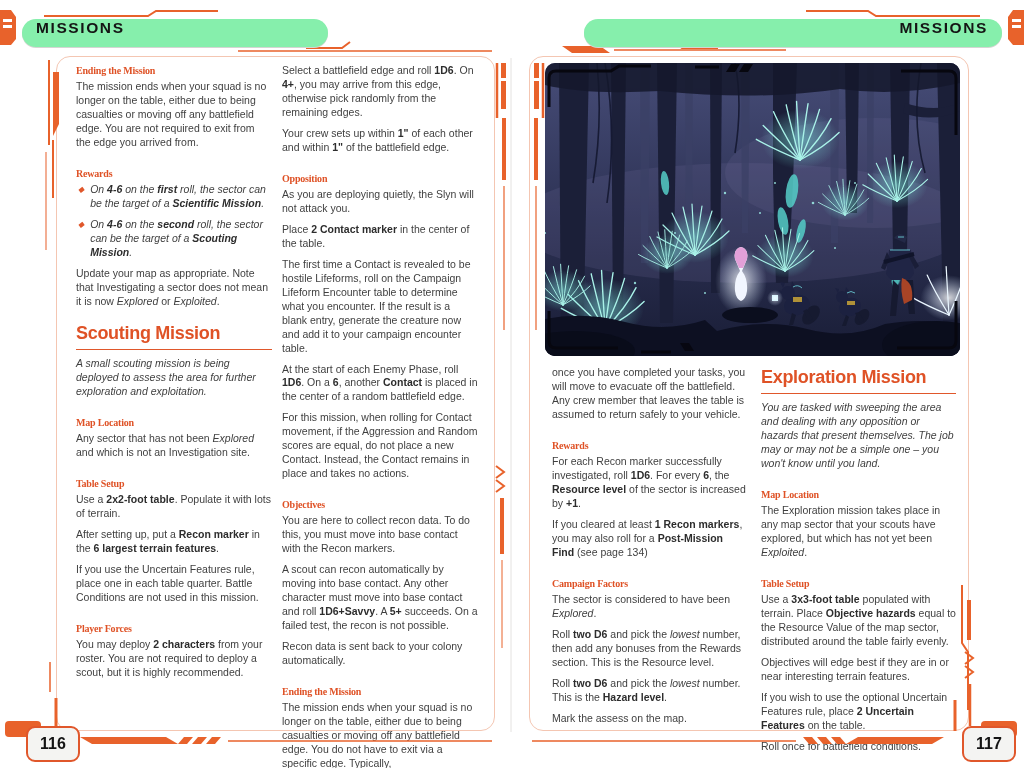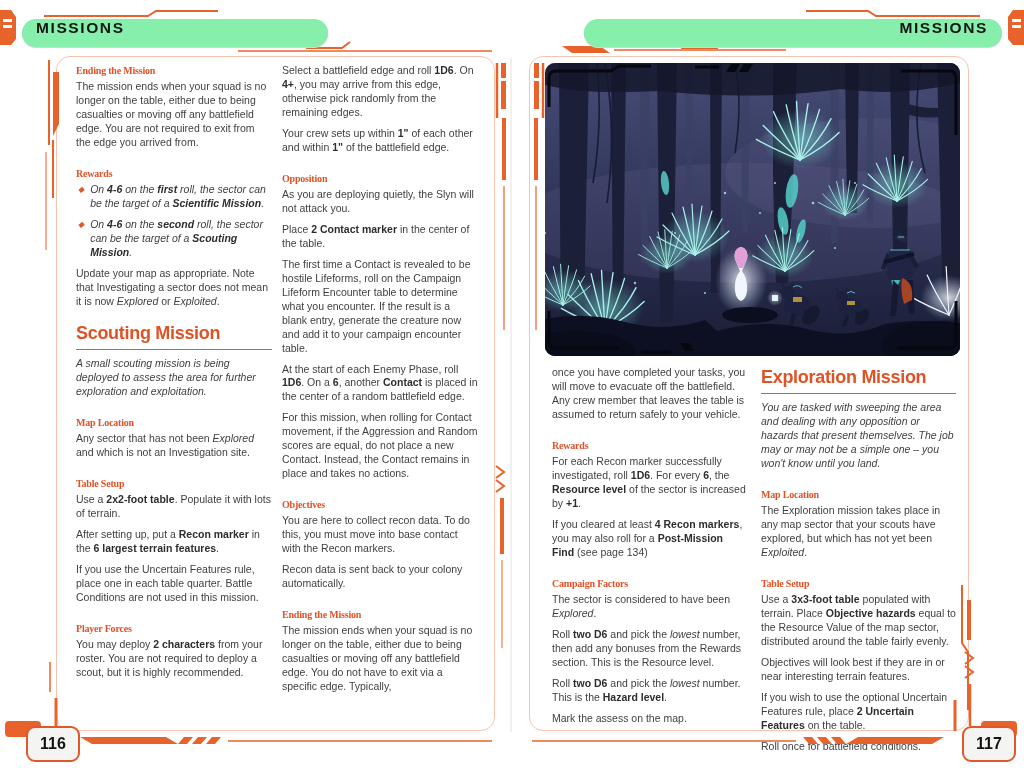--- a/index.html
+++ b/index.html
@@ -255,45 +255,46 @@
     <p class="para">Select a battlefield edge and roll <b>1D6</b>. On <b>4+</b>, you may arrive from this edge, otherwise pick randomly from the remaining edges.</p>
     <p class="para">Your crew sets up within <b>1"</b> of each other and within <b>1"</b> of the battlefield edge.</p>
     <div class="hs">Opposition</div>
     <p class="para">As you are deploying quietly, the Slyn will not attack you.</p>
     <p class="para">Place <b>2 Contact marker</b> in the center of the table.</p>
     <p class="para">The first time a Contact is revealed to be hostile Lifeforms, roll on the Campaign Lifeform Encounter table to determine what you encounter. If the result is a blank entry, generate the creature now and add it to your campaign encounter table.</p>
     <p class="para">At the start of each Enemy Phase, roll <b>1D6</b>. On a <b>6</b>, another <b>Contact</b> is placed in the center of a random battlefield edge.</p>
     <p class="para">For this mission, when rolling for Contact movement, if the Aggression and Random scores are equal, do not place a new Contact. Instead, the Contact remains in place and takes no actions.</p>
     <div class="hs">Objectives</div>
     <p class="para">You are here to collect recon data. To do this, you must move into base contact with the Recon markers.</p>
+    <p class="para">A scout can recon automatically by moving into base contact. Any other character must move into base contact and roll <b>1D6+Savvy</b>. A <b>5+</b> succeeds. On a failed test, the recon is not possible.</p>
     <p class="para">Recon data is sent back to your colony automatically.</p>
     <div class="hs">Ending the Mission</div>
     <p class="para">The mission ends when your squad is no longer on the table, either due to being casualties or moving off any battlefield edge. You do not have to exit via a specific edge. Typically,</p>
   </div>
 
   <div class="col" id="r-col1">
     <p class="para">once you have completed your tasks, you will move to evacuate off the battlefield. Any crew member that leaves the table is assumed to return safely to your vehicle.</p>
     <div class="hs">Rewards</div>
     <p class="para">For each Recon marker successfully investigated, roll <b>1D6</b>. For every <b>6</b>, the <b>Resource level</b> of the sector is increased by <b>+1</b>.</p>
-    <p class="para">If you cleared at least <b>4 Recon markers</b>, you may also roll for a <b>Post-Mission Find</b> (see page 134)</p>
+    <p class="para">If you cleared at least <b>1 Recon markers</b>, you may also roll for a <b>Post-Mission Find</b> (see page 134)</p>
     <div class="hs">Campaign Factors</div>
     <p class="para">The sector is considered to have been <i>Explored</i>.</p>
     <p class="para">Roll <b>two D6</b> and pick the <i>lowest</i> number, then add any bonuses from the Rewards section. This is the Resource level.</p>
     <p class="para">Roll <b>two D6</b> and pick the <i>lowest</i> number. This is the <b>Hazard level</b>.</p>
     <p class="para">Mark the assess on the map.</p>
   </div>
 
   <div class="col" id="r-col2">
     <div class="hb" style="margin-top:0">Exploration Mission</div>
     <p class="para intro">You are tasked with sweeping the area and dealing with any opposition or hazards that present themselves. The job may or may not be a simple one – you won't know until you land.</p>
     <div class="hs">Map Location</div>
     <p class="para">The Exploration mission takes place in any map sector that your scouts have explored, but which has not yet been <i>Exploited</i>.</p>
     <div class="hs">Table Setup</div>
     <p class="para">Use a <b>3x3-foot table</b> populated with terrain. Place <b>Objective hazards</b> equal to the Resource Value of the map sector, distributed around the table fairly evenly.</p>
-    <p class="para">Objectives will look best if they are in or near interesting terrain features.</p>
+    <p class="para">Objectives will edge best if they are in or near interesting terrain features.</p>
     <p class="para">If you wish to use the optional Uncertain Features rule, place <b>2 Uncertain Features</b> on the table.</p>
     <p class="para">Roll once for battlefield conditions.</p>
   </div>
 
   <div class="badge-accent" id="badge-accent-left"></div>
   <div class="badge" id="badge-left">116</div>
   <div class="badge-accent" id="badge-accent-right"></div>
   <div class="badge" id="badge-right">117</div>
 
   <svg id="decor" xmlns="http://www.w3.org/2000/svg">

